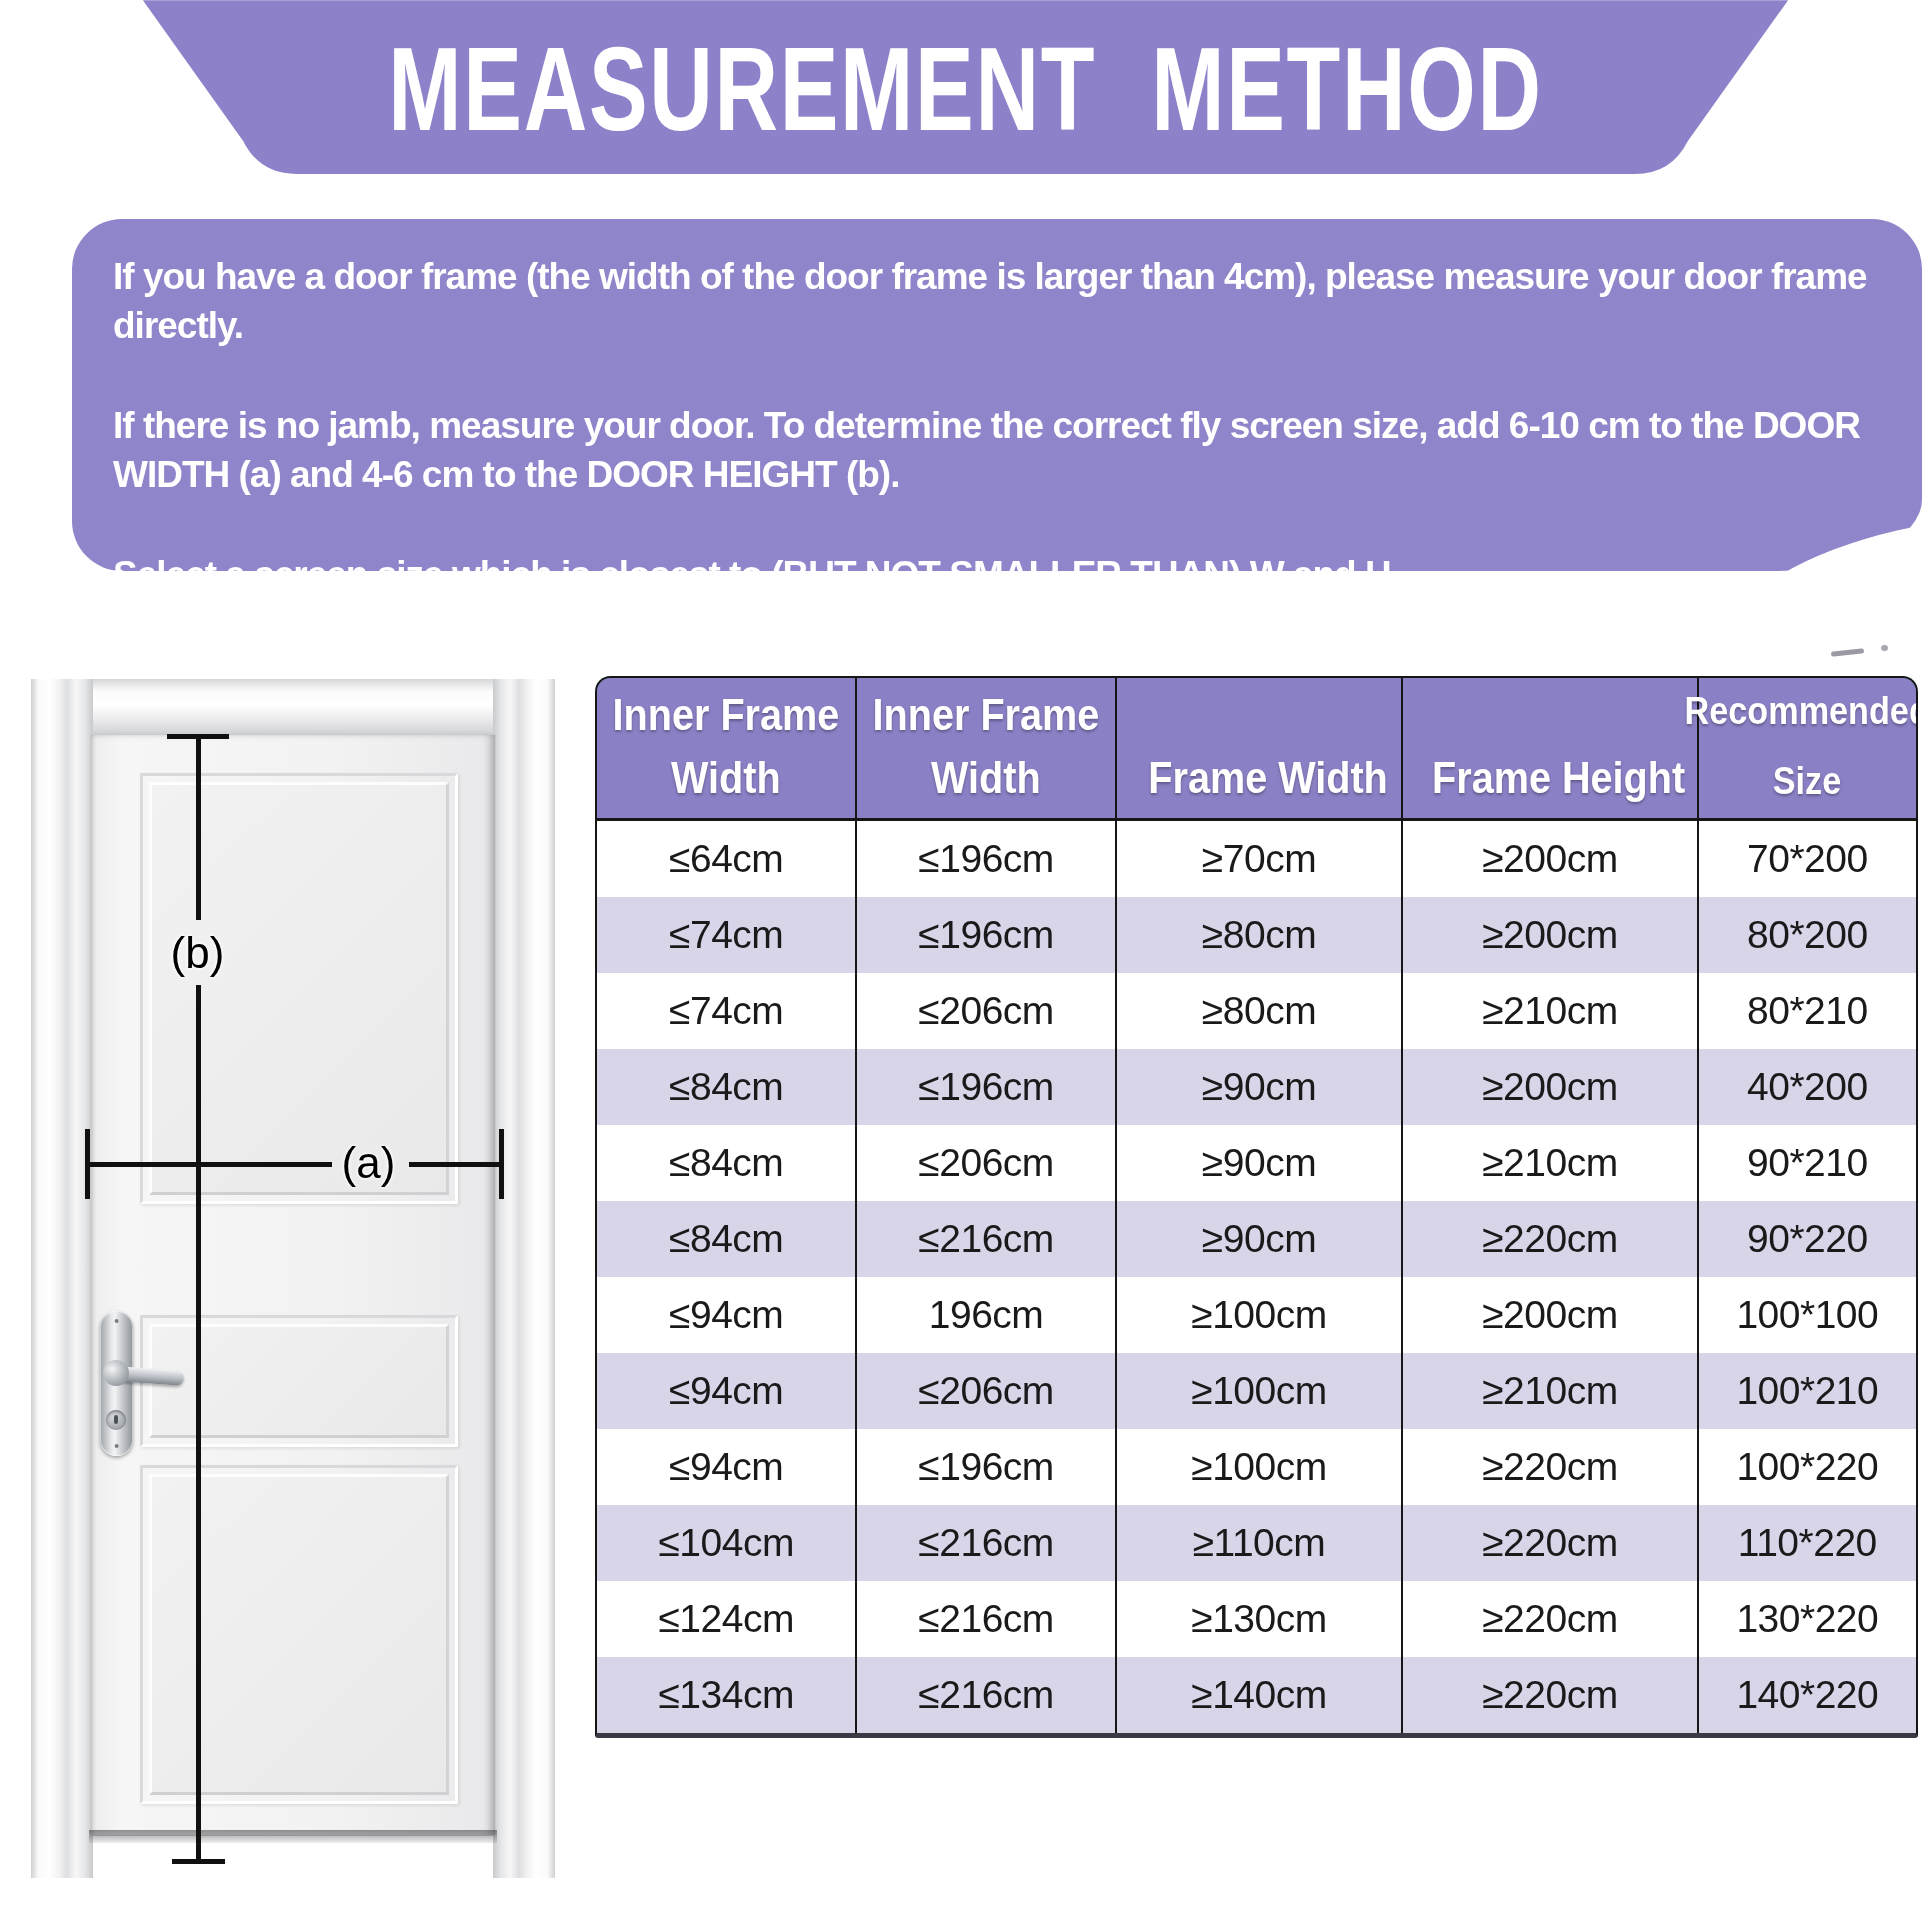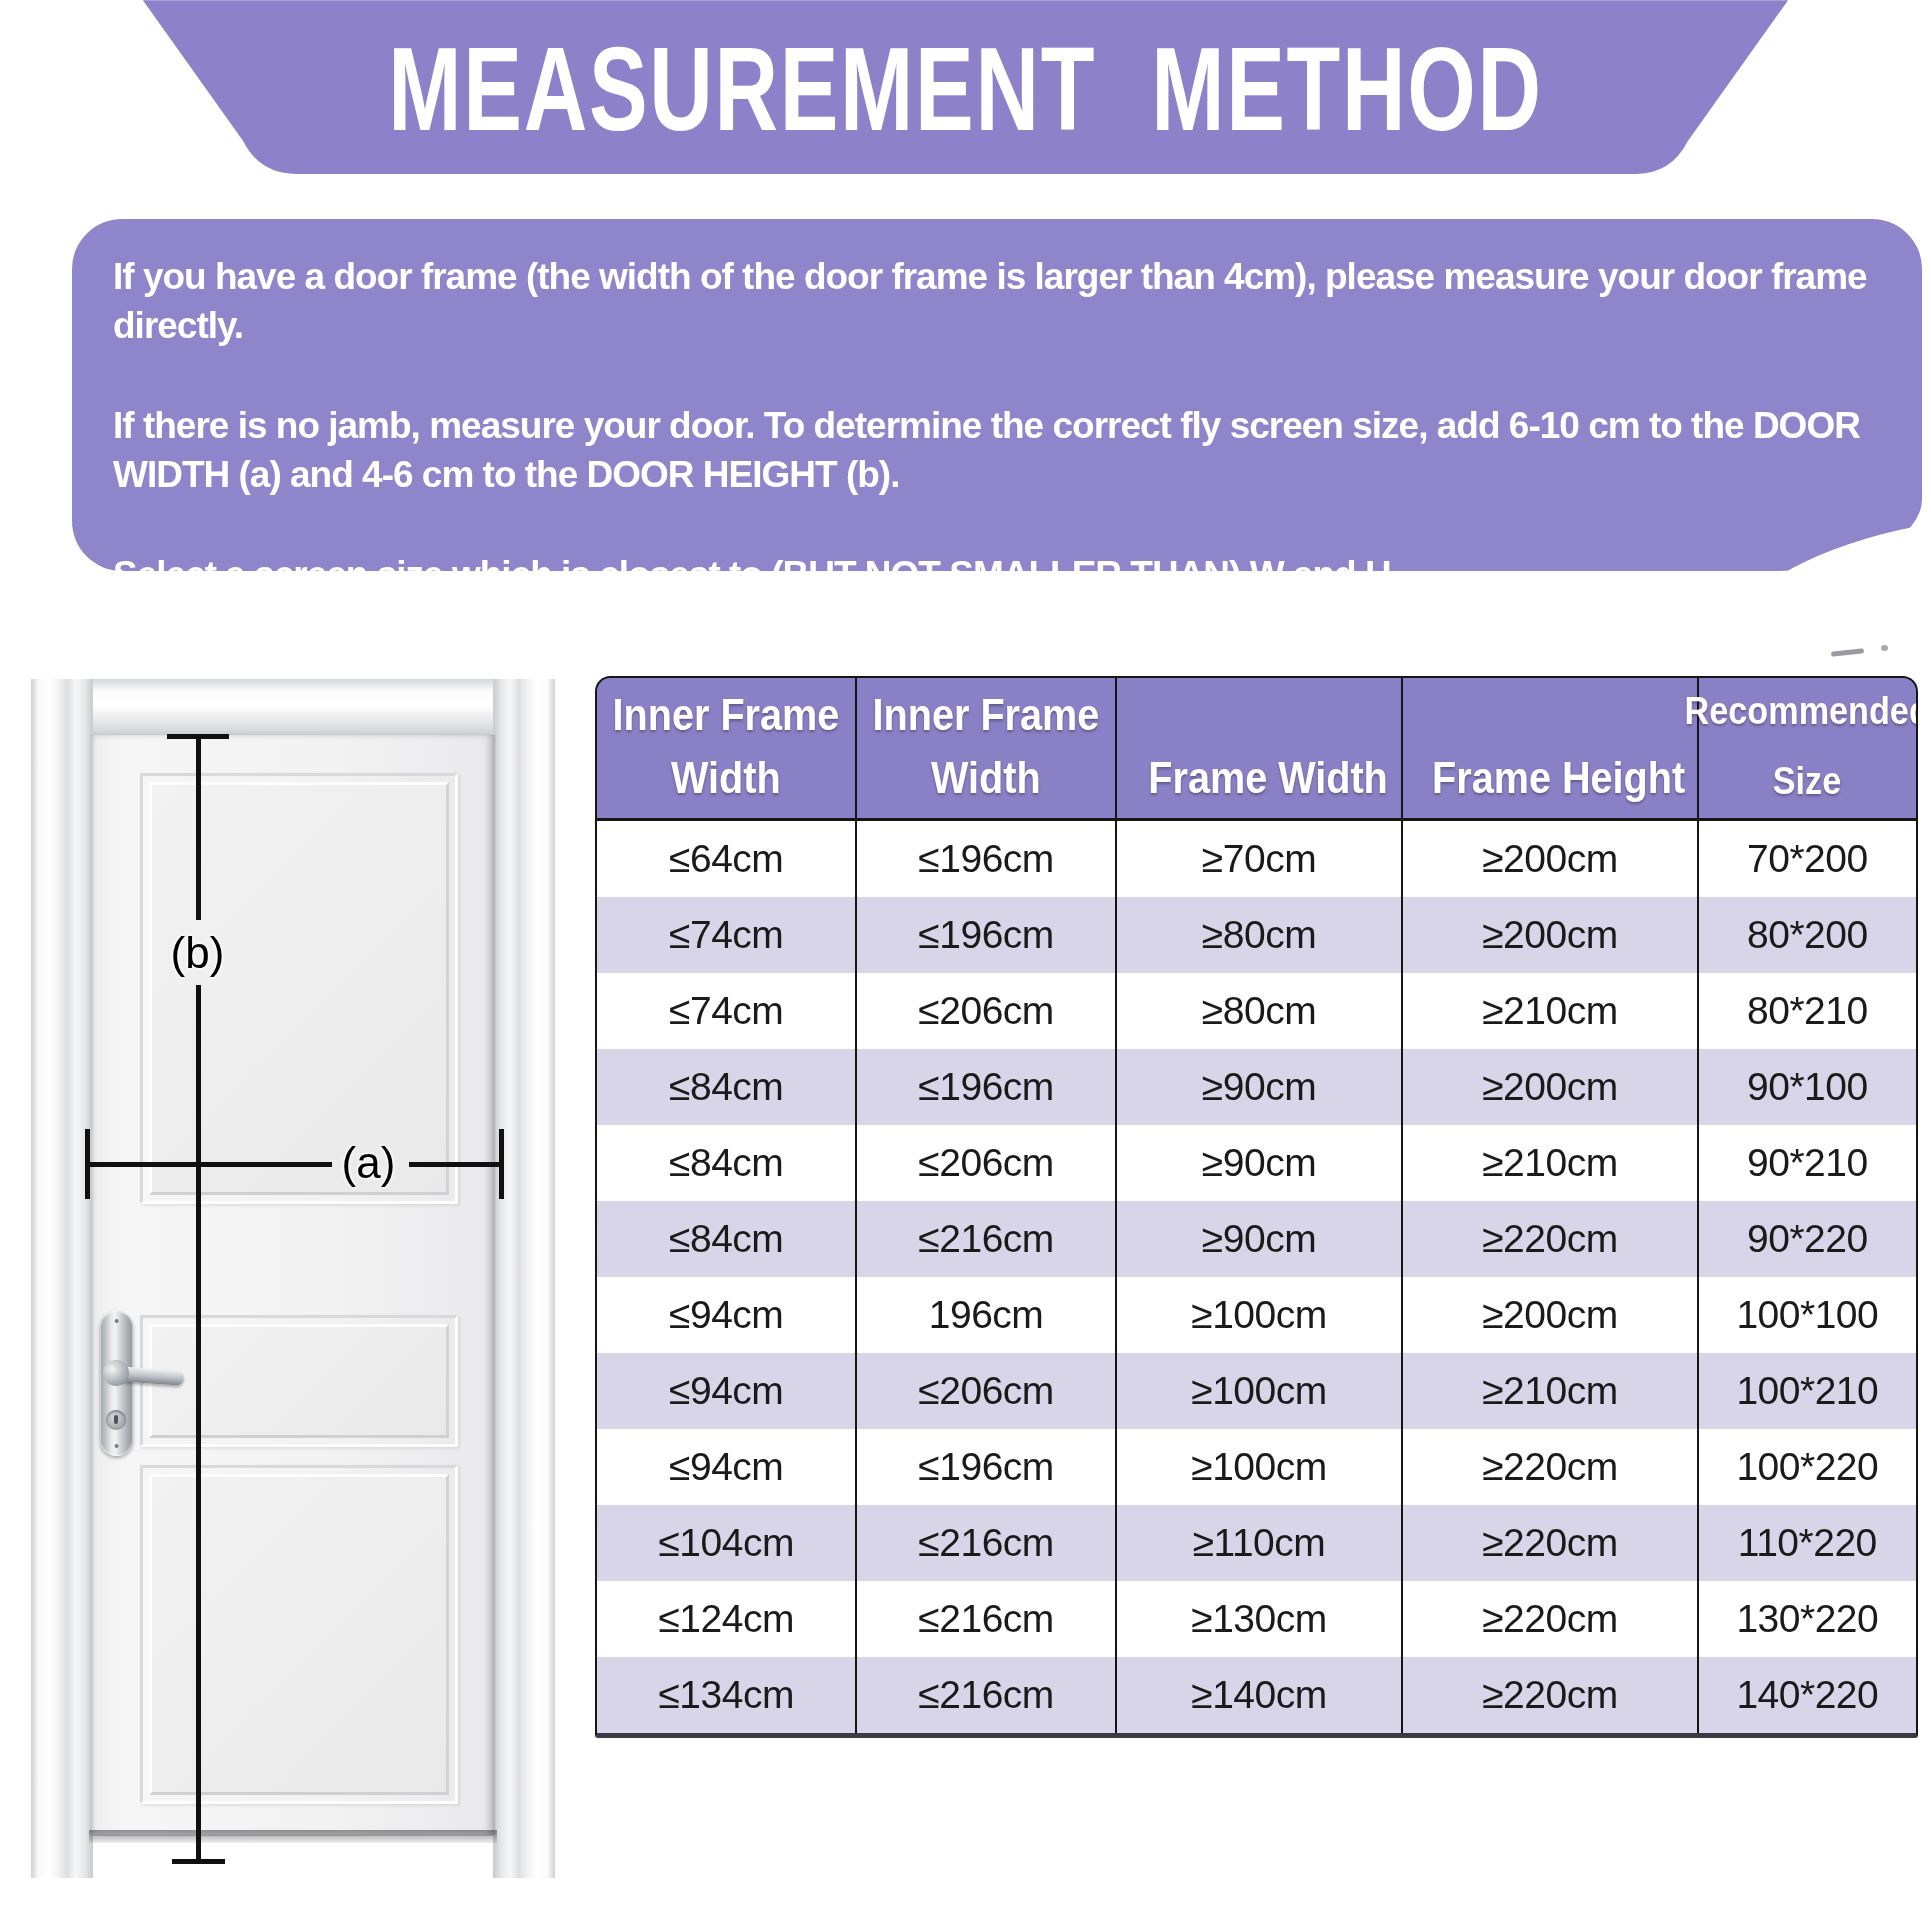--- a/index.html
+++ b/index.html
@@ -261,21 +261,21 @@
             <td>≤206cm</td>
             <td>≥80cm</td>
             <td>≥210cm</td>
             <td>80*210</td>
           </tr>
           <tr>
             <td>≤84cm</td>
             <td>≤196cm</td>
             <td>≥90cm</td>
             <td>≥200cm</td>
-            <td>90*100</td>
+            <td>40*200</td>
           </tr>
           <tr>
             <td>≤84cm</td>
             <td>≤206cm</td>
             <td>≥90cm</td>
             <td>≥210cm</td>
             <td>90*210</td>
           </tr>
           <tr>
             <td>≤84cm</td>

